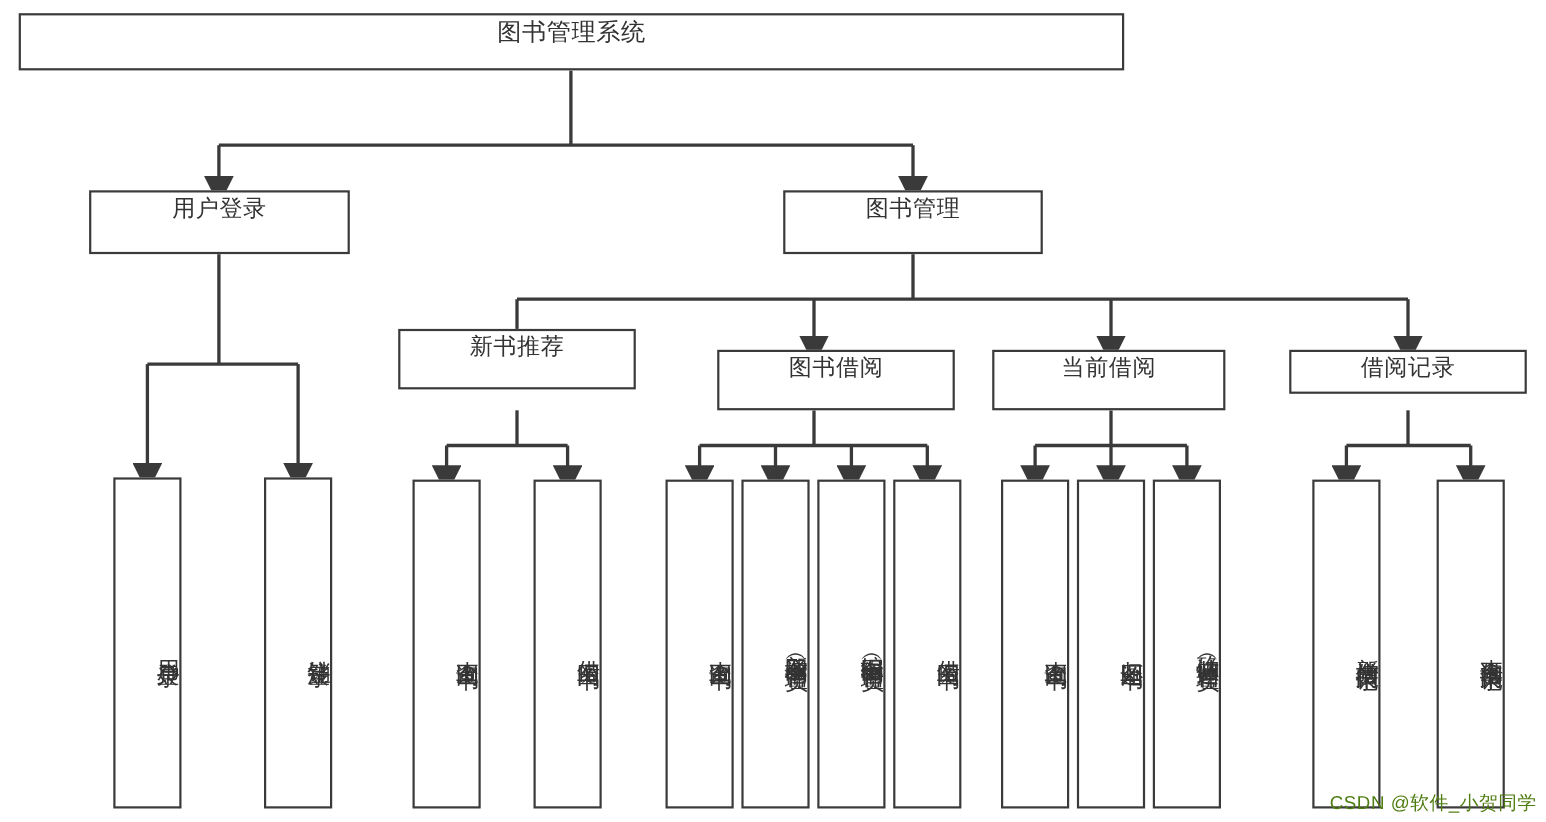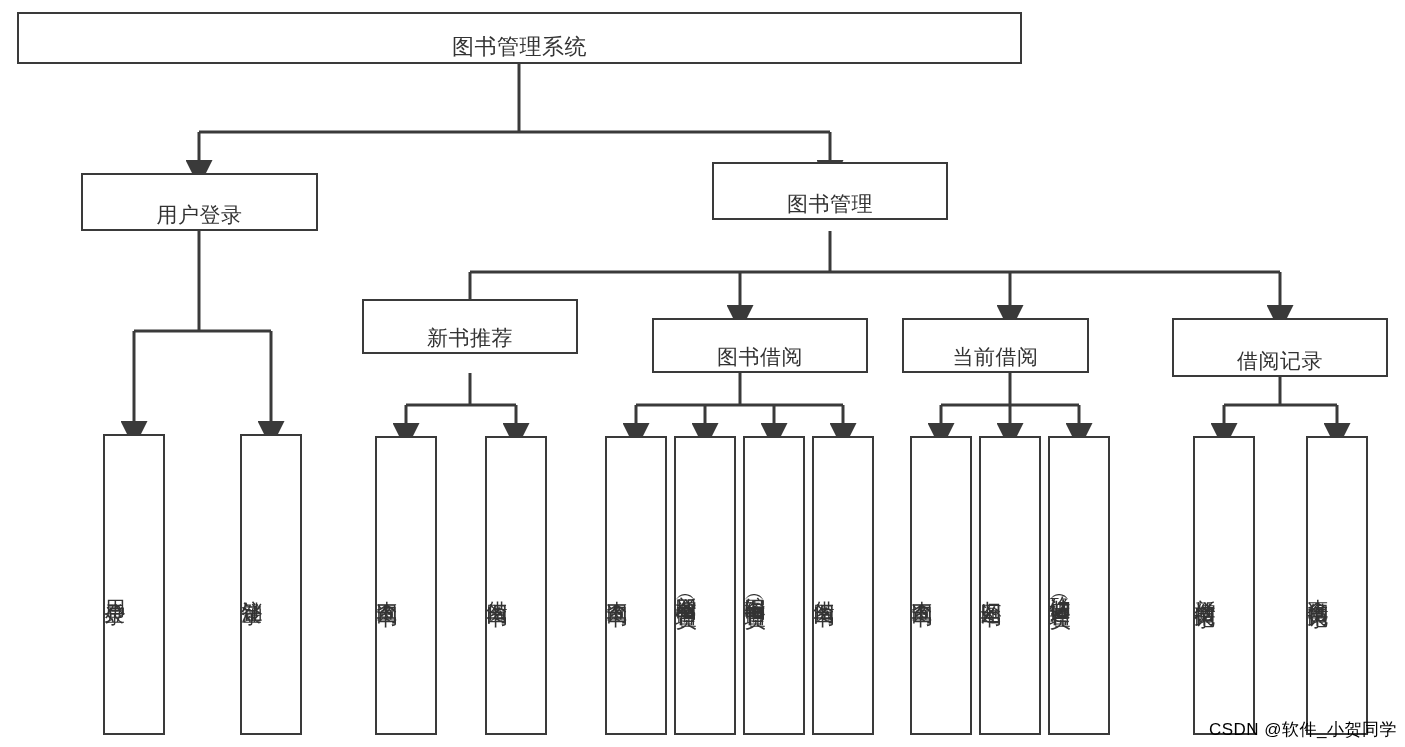--- a/index.html
+++ b/index.html
@@ -25,21 +25,21 @@
     width: 1405px;
     height: 747px;
     pointer-events: none;
   }
   .node {
     position: absolute;
     box-sizing: border-box;
     background: #ffffff;
     border: 2px solid #3a3a3a;
     display: flex;
-    align-items: flex-end;
+    align-items: flex-start;
     justify-content: center;
     color: #333333;
     z-index: 2;
   }
   .node.h {
     font-size: 21px;
     letter-spacing: 0.5px;
   }
   .node.v {
     writing-mode: vertical-rl;
@@ -56,21 +56,21 @@
     white-space: nowrap;
   }
   .node.title {
     font-size: 22px;
   }
   .watermark {
     position: absolute;
     right: 8px;
     bottom: 6px;
     font-size: 17px;
-    color: #000000;
+    color: #4d7c0f;
     z-index: 5;
     white-space: nowrap;
     letter-spacing: 0.5px;
   }
 </style>
 </head>
 <body>
 
 <div id="canvas">
 
@@ -125,37 +125,37 @@
   </svg>
 
   <div class="node h title" style="left:17px; top:12px; width:1005px; height:52px;">
     <span>图书管理系统</span>
   </div>
 
   <div class="node h" style="left:81px; top:173px; width:237px; height:58px;">
     <span>用户登录</span>
   </div>
 
-  <div class="node h" style="left:712px; top:162px; width:236px; height:58px;">
+  <div class="node h" style="left:712px; top:173px; width:236px; height:58px;">
     <span>图书管理</span>
   </div>
 
   <div class="node h" style="left:362px; top:299px; width:216px; height:55px;">
     <span>新书推荐</span>
   </div>
 
   <div class="node h" style="left:632px; top:318px; width:216px; height:55px;margin-left:20px;">
     <span>图书借阅</span>
   </div>
 
-  <div class="node h" style="left:902px; top:318px; width:187px; height:55px;">
+  <div class="node h" style="left:902px; top:318px; width:212px; height:55px;">
     <span>当前借阅</span>
   </div>
 
-  <div class="node h" style="left:1172px; top:318px; width:216px; height:59px;">
+  <div class="node h" style="left:1172px; top:318px; width:216px; height:40px;">
     <span>借阅记录</span>
   </div>
 
   <div class="node v" style="left:103px; top:434px; width:62px; height:301px;">
     <span class="vtext">用户登录</span>
   </div>
 
   <div class="node v" style="left:240px; top:434px; width:62px; height:301px;">
     <span class="vtext">注销登录</span>
   </div>

